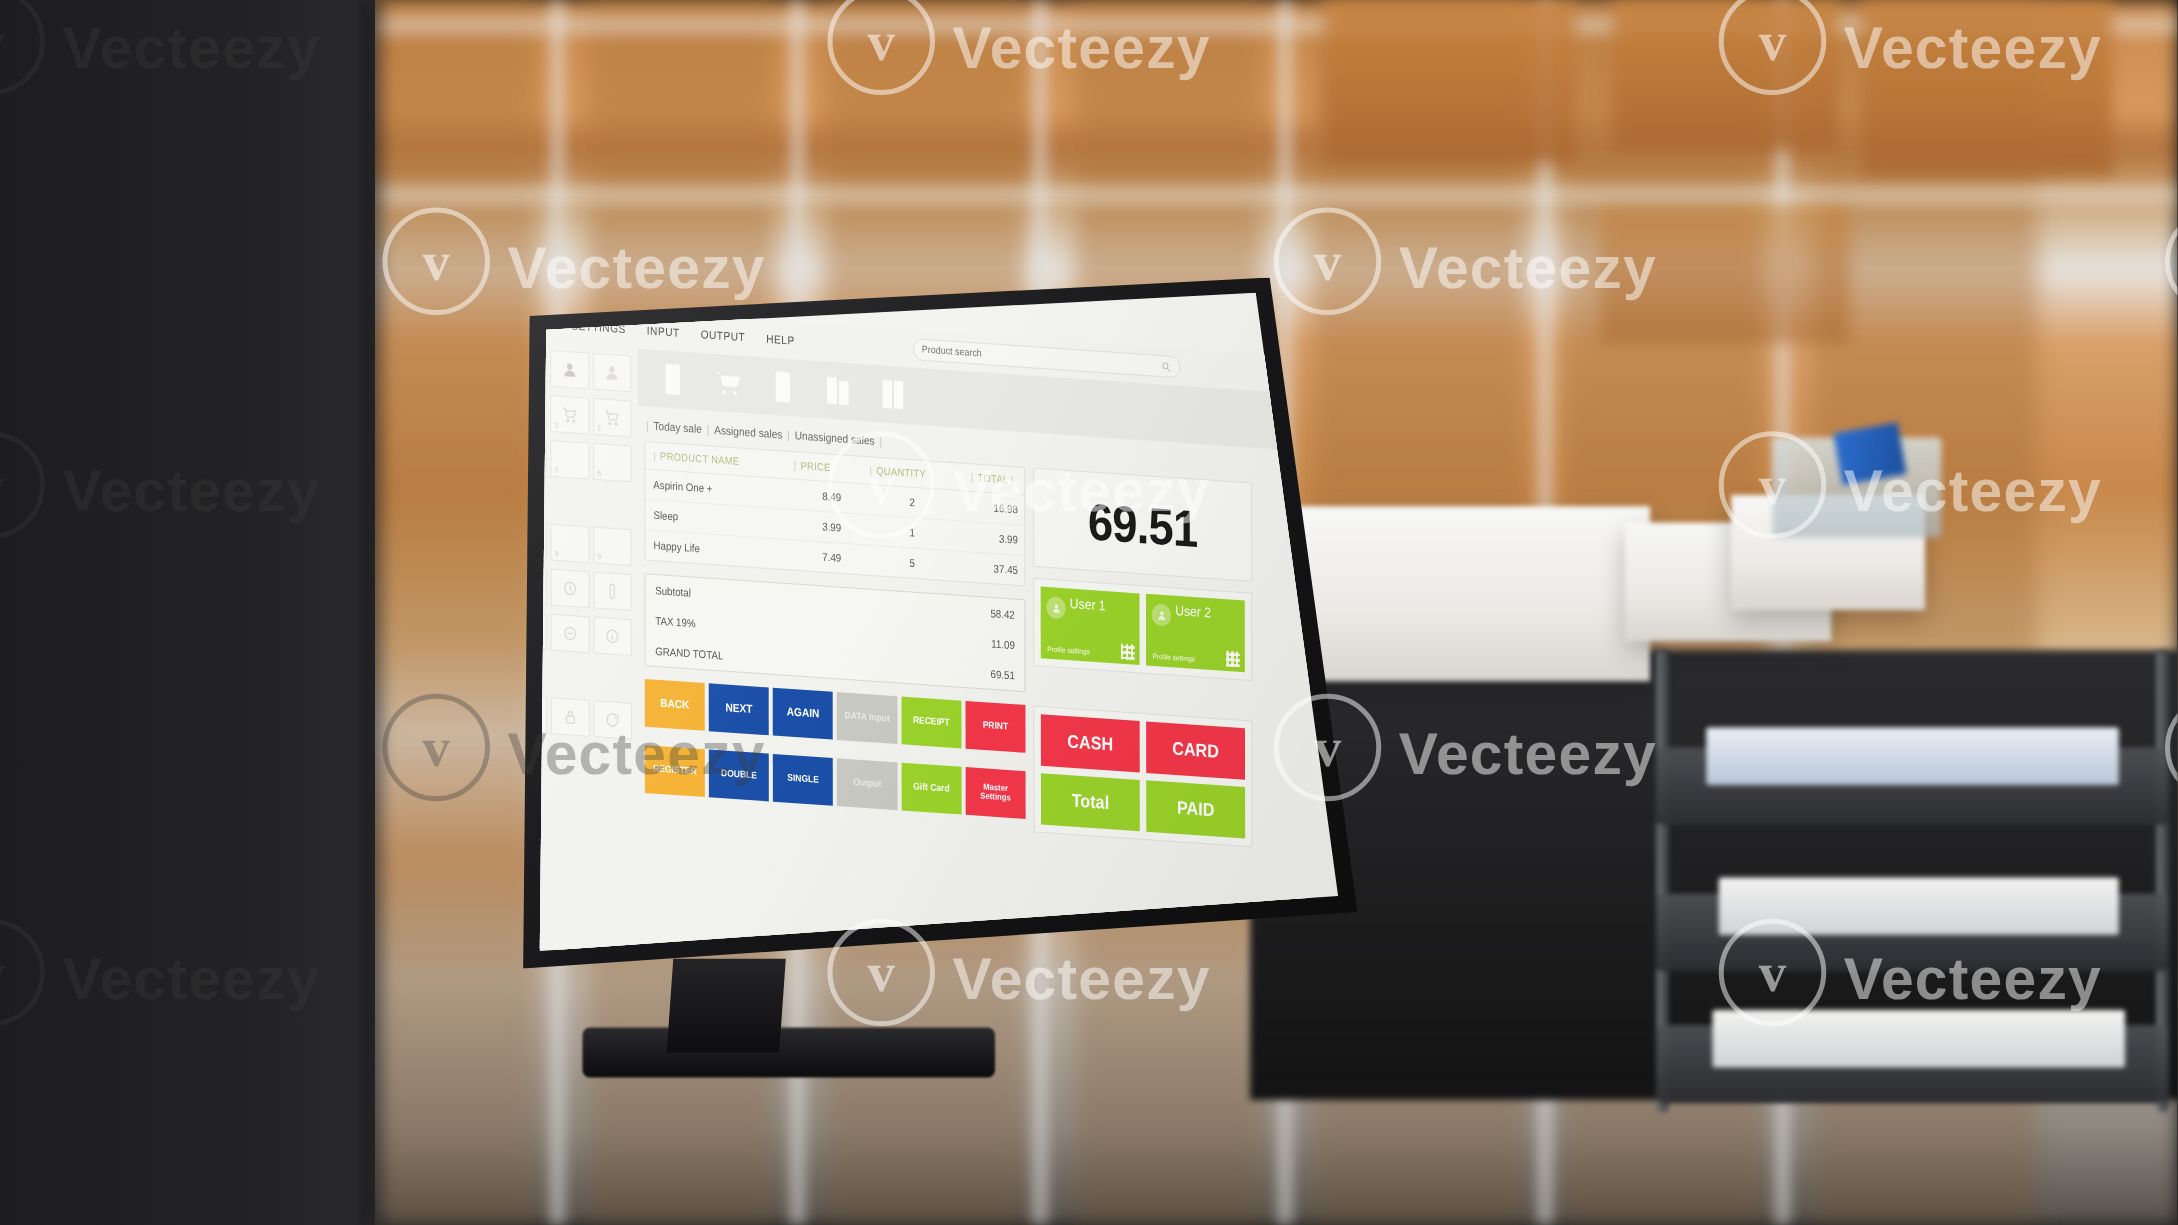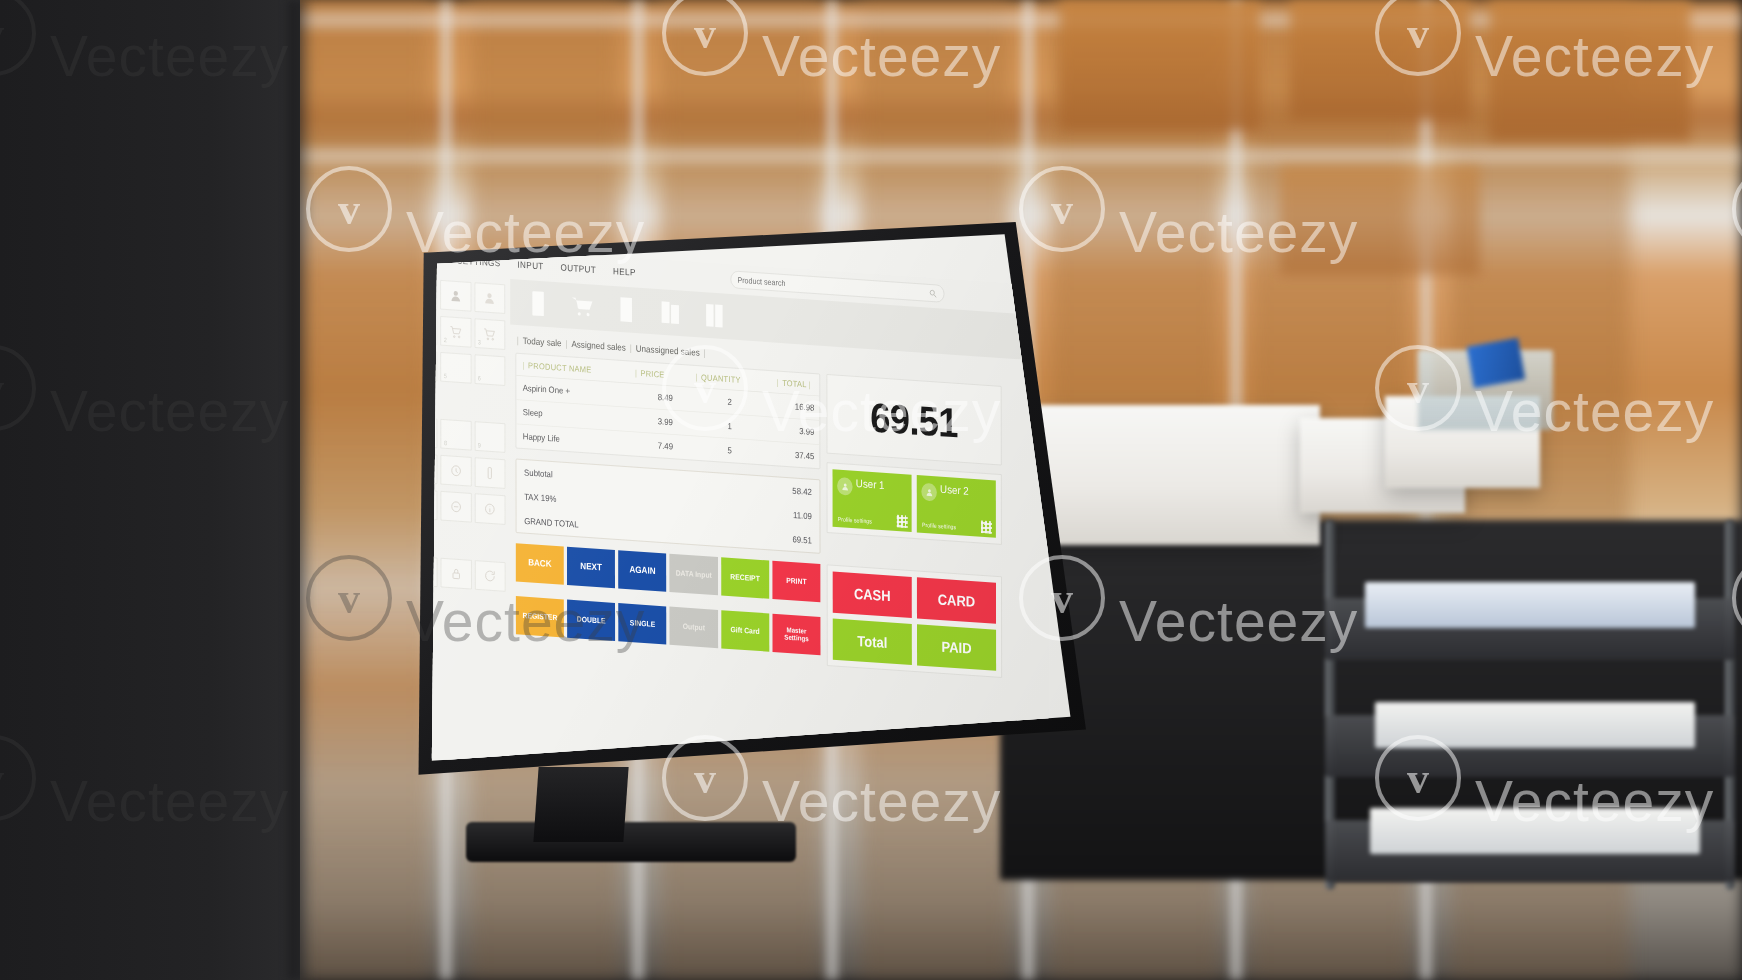--- a/index.html
+++ b/index.html
@@ -281,22 +281,22 @@
   
   .wm { position: absolute; inset: 0; pointer-events: none; }
   .wm-logo {
     position: absolute; width: 86px; height: 86px; border-radius: 50%;
     border: 4px solid rgba(255,255,255,.50);
     display: flex; align-items: center; justify-content: center;
     color: rgba(255,255,255,.55); font-size: 44px; font-weight: 700;
     font-family: "Liberation Serif", serif;
   }
   .wm-text {
-    position: absolute; font-size: 57px; font-weight: 400; letter-spacing: 1px;
-    color: rgba(255,255,255,.50); font-family: "Liberation Sans", sans-serif; margin-top: 13px;
+    position: absolute; font-size: 47px; font-weight: 700; letter-spacing: 1px;
+    color: rgba(255,255,255,.50); font-family: "Liberation Sans", sans-serif;
   }
   .wm-dark .wm-logo { border-color: rgba(60,60,60,.35); color: rgba(60,60,60,.35); }
   .wm-dark .wm-text { color: rgba(60,60,60,.35); }
 </style>
 </head>
 <body>
 
 <div class="photo-bg">
   <div class="bg-warehouse"></div>
 

